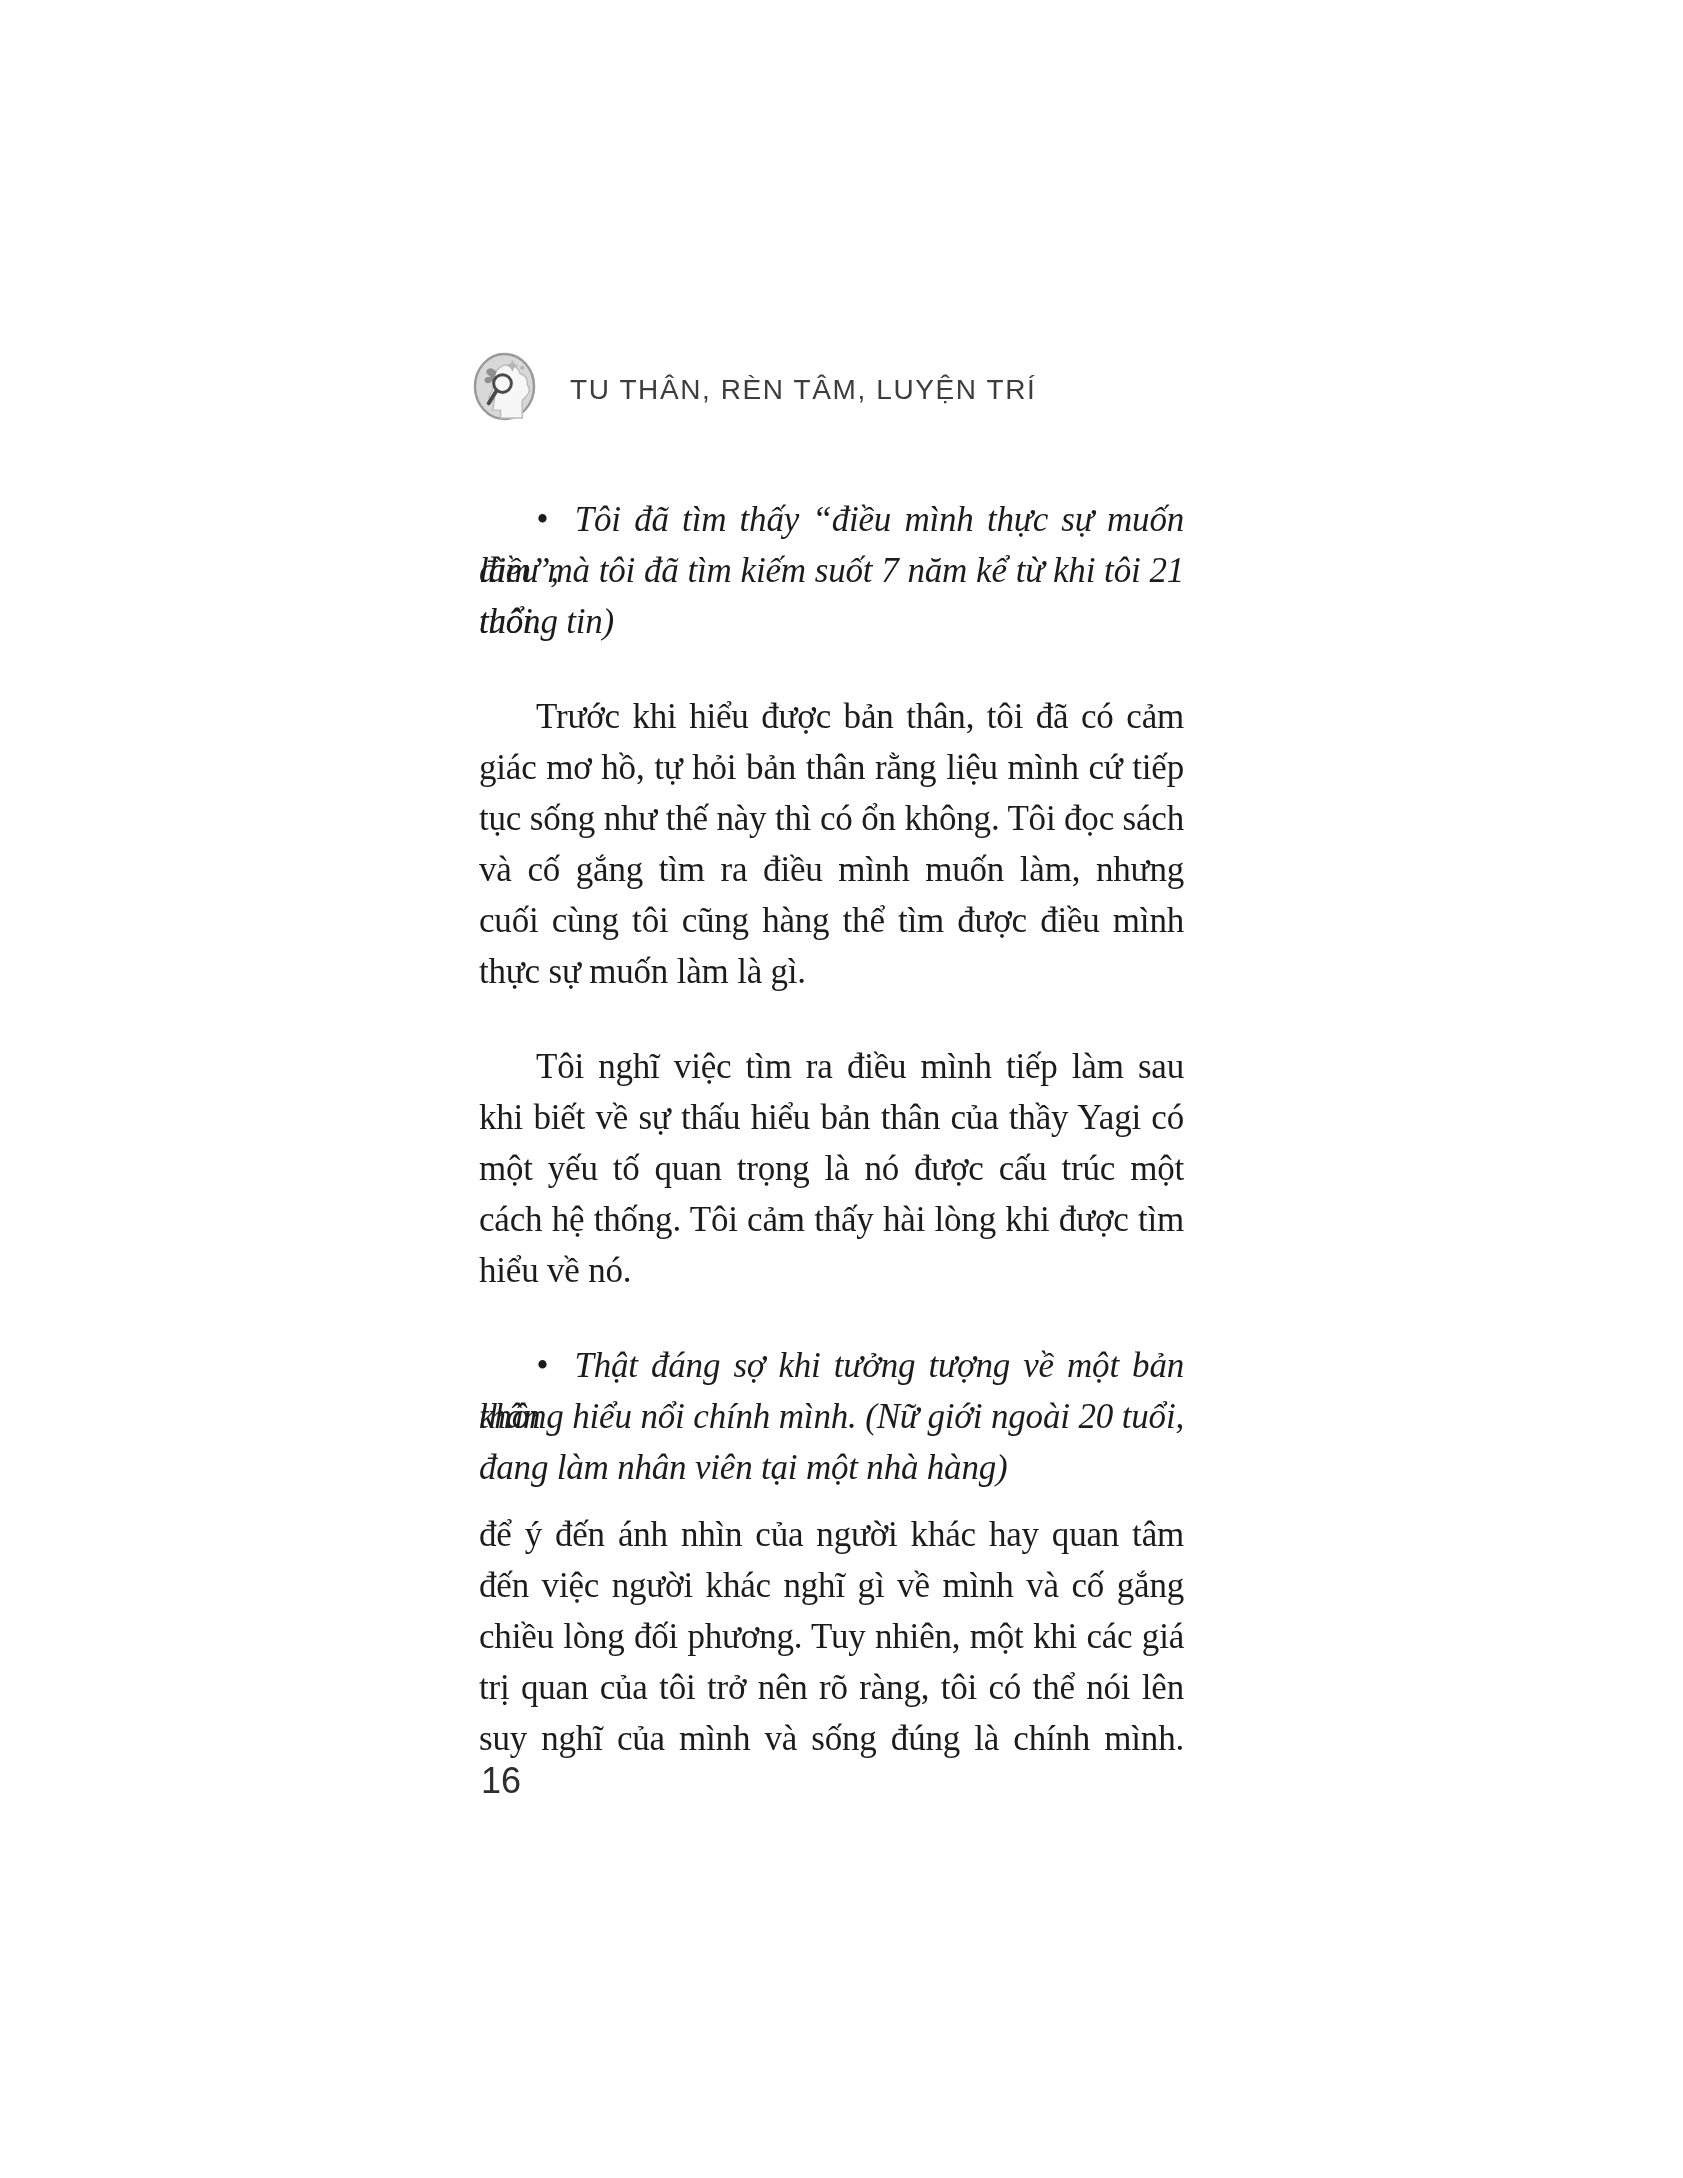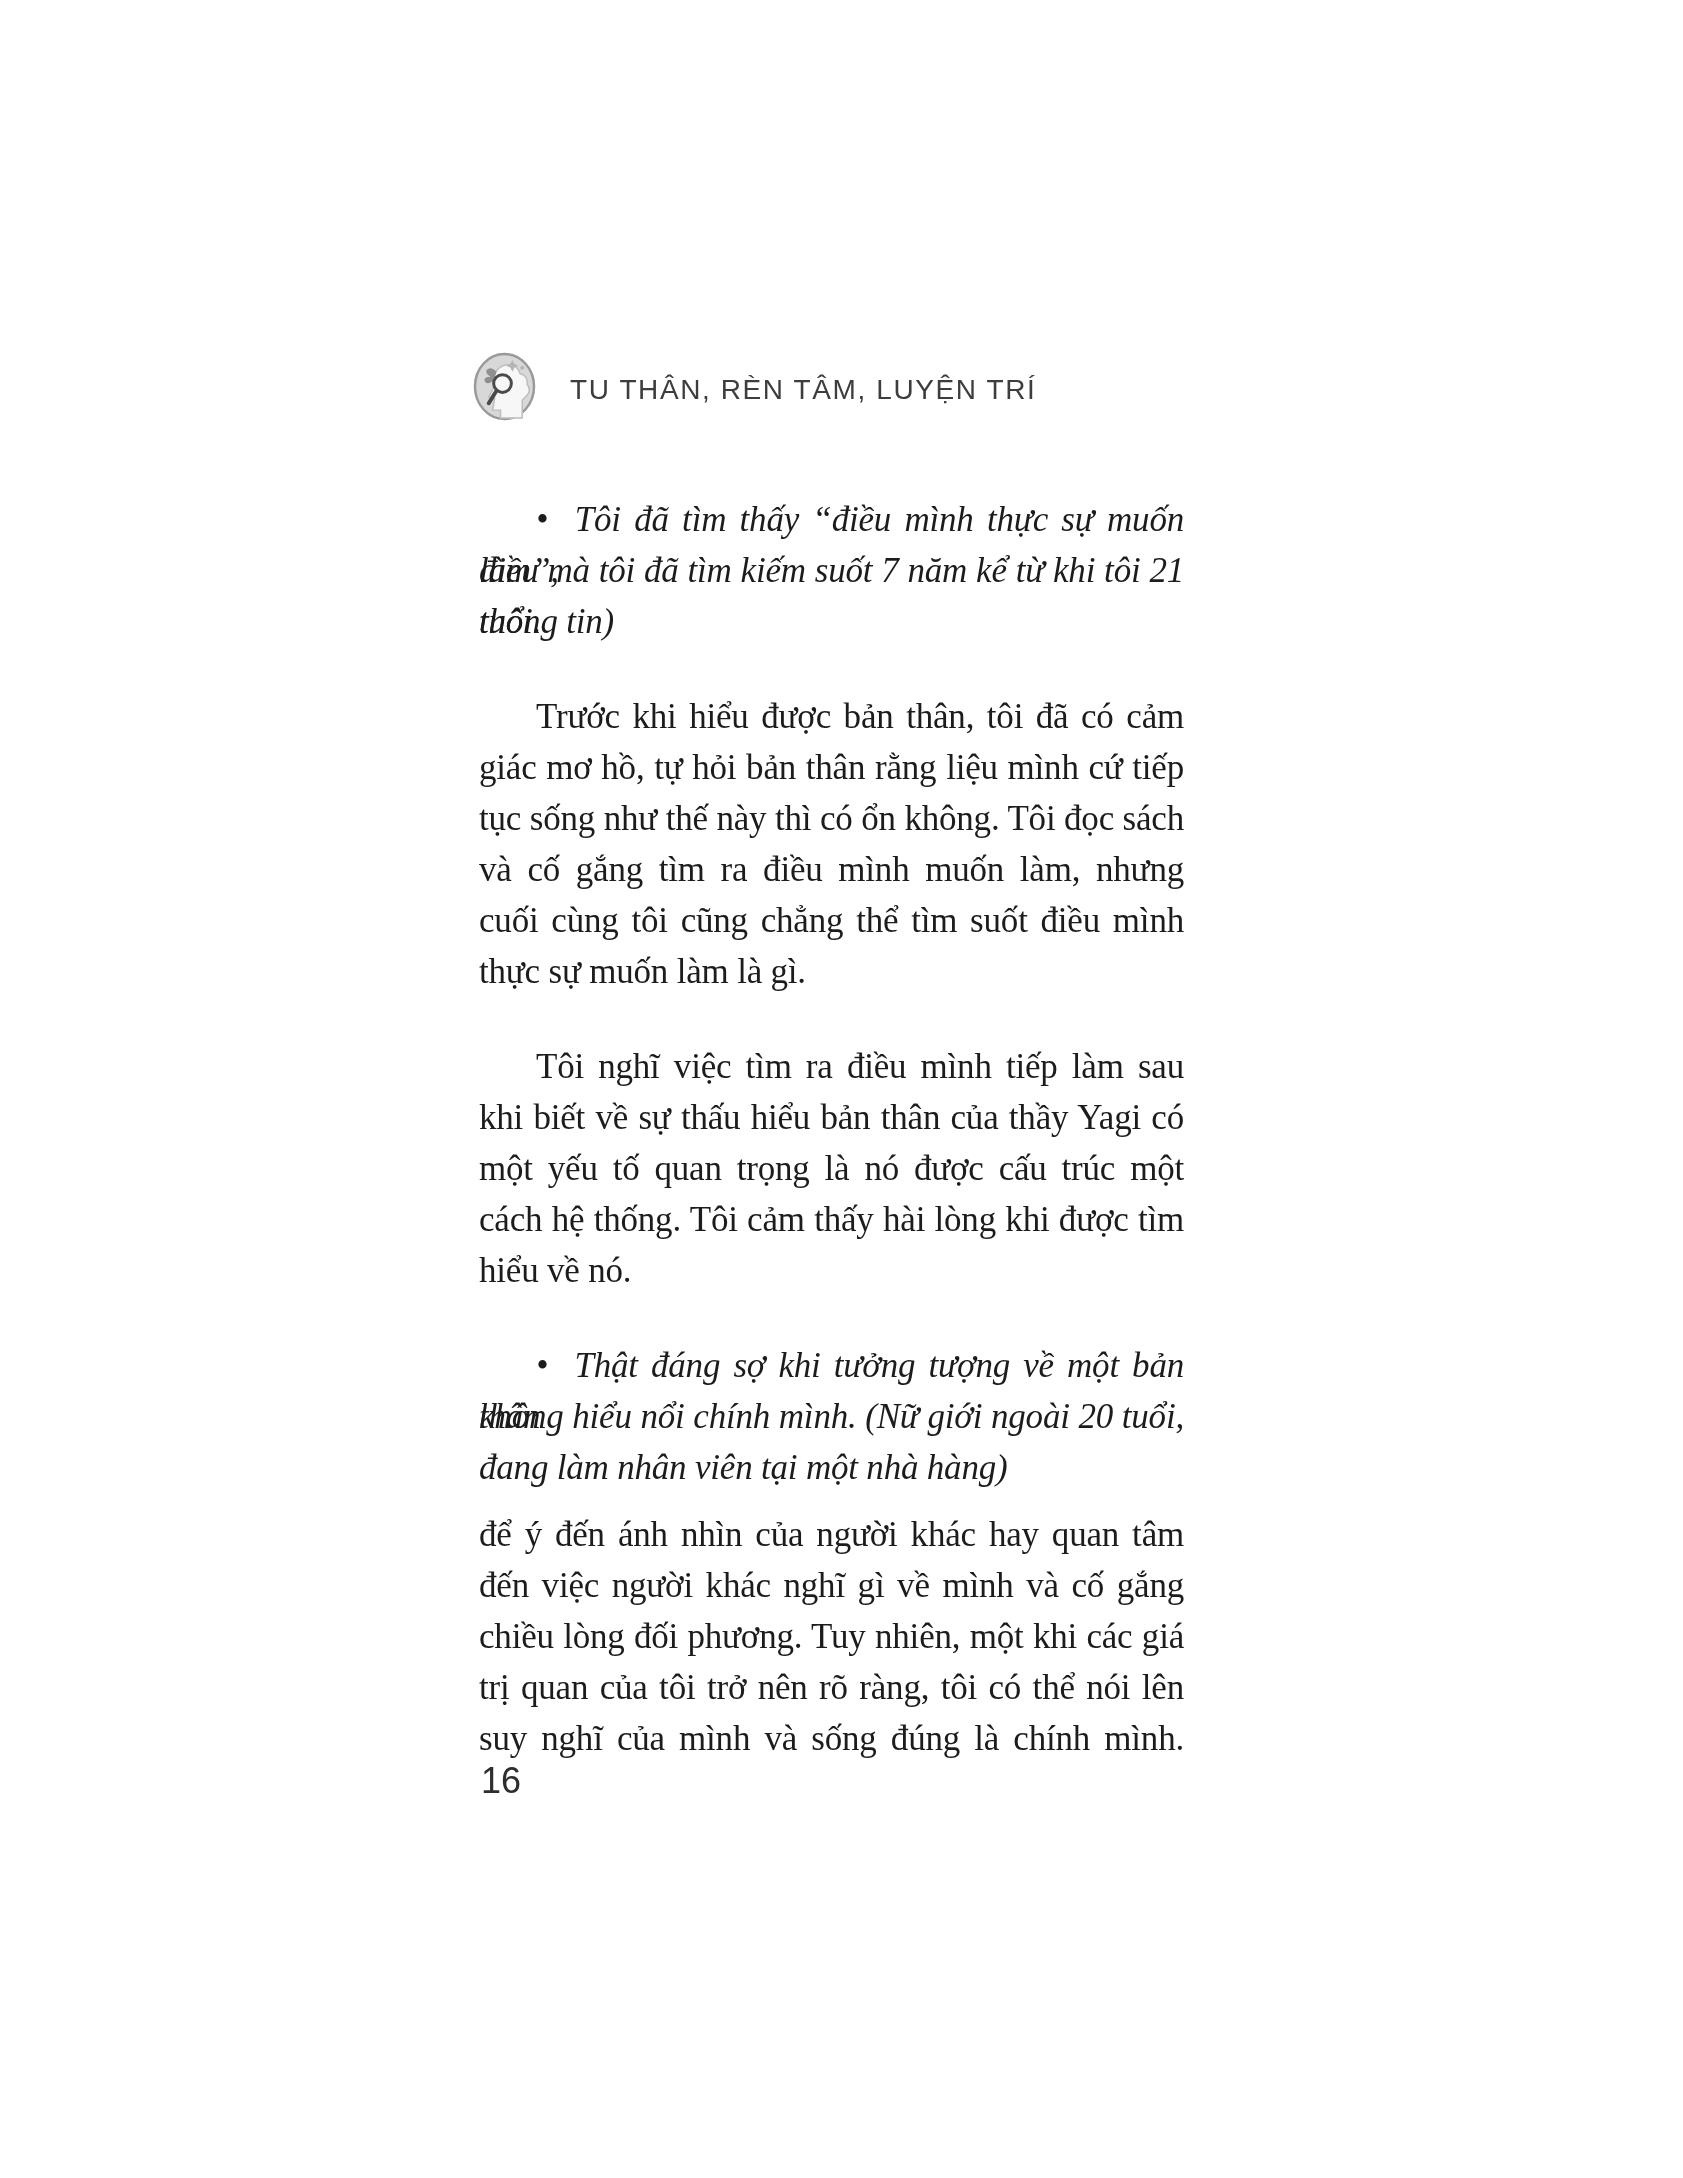--- a/index.html
+++ b/index.html
@@ -62,21 +62,21 @@
       <div class="para italic">
         <div class="line j indent">•&nbsp; Tôi đã tìm thấy “điều mình thực sự muốn làm”,</div>
         <div class="line j">điều mà tôi đã tìm kiếm suốt 7 năm kể từ khi tôi 21 tuổi.</div>
         <div class="line">thông tin)</div>
       </div>
       <div class="para">
         <div class="line j indent">Trước khi hiểu được bản thân, tôi đã có cảm</div>
         <div class="line j">giác mơ hồ, tự hỏi bản thân rằng liệu mình cứ tiếp</div>
         <div class="line j">tục sống như thế này thì có ổn không. Tôi đọc sách</div>
         <div class="line j">và cố gắng tìm ra điều mình muốn làm, nhưng</div>
-        <div class="line j">cuối cùng tôi cũng chẳng thể tìm suốt điều mình</div>
+        <div class="line j">cuối cùng tôi cũng hàng thể tìm được điều mình</div>
         <div class="line">thực sự muốn làm là gì.</div>
       </div>
       <div class="para">
         <div class="line j indent">Tôi nghĩ việc tìm ra điều mình tiếp làm sau</div>
         <div class="line j">khi biết về sự thấu hiểu bản thân của thầy Yagi có</div>
         <div class="line j">một yếu tố quan trọng là nó được cấu trúc một</div>
         <div class="line j">cách hệ thống. Tôi cảm thấy hài lòng khi được tìm</div>
         <div class="line">hiểu về nó.</div>
       </div>
       <div class="para italic">

